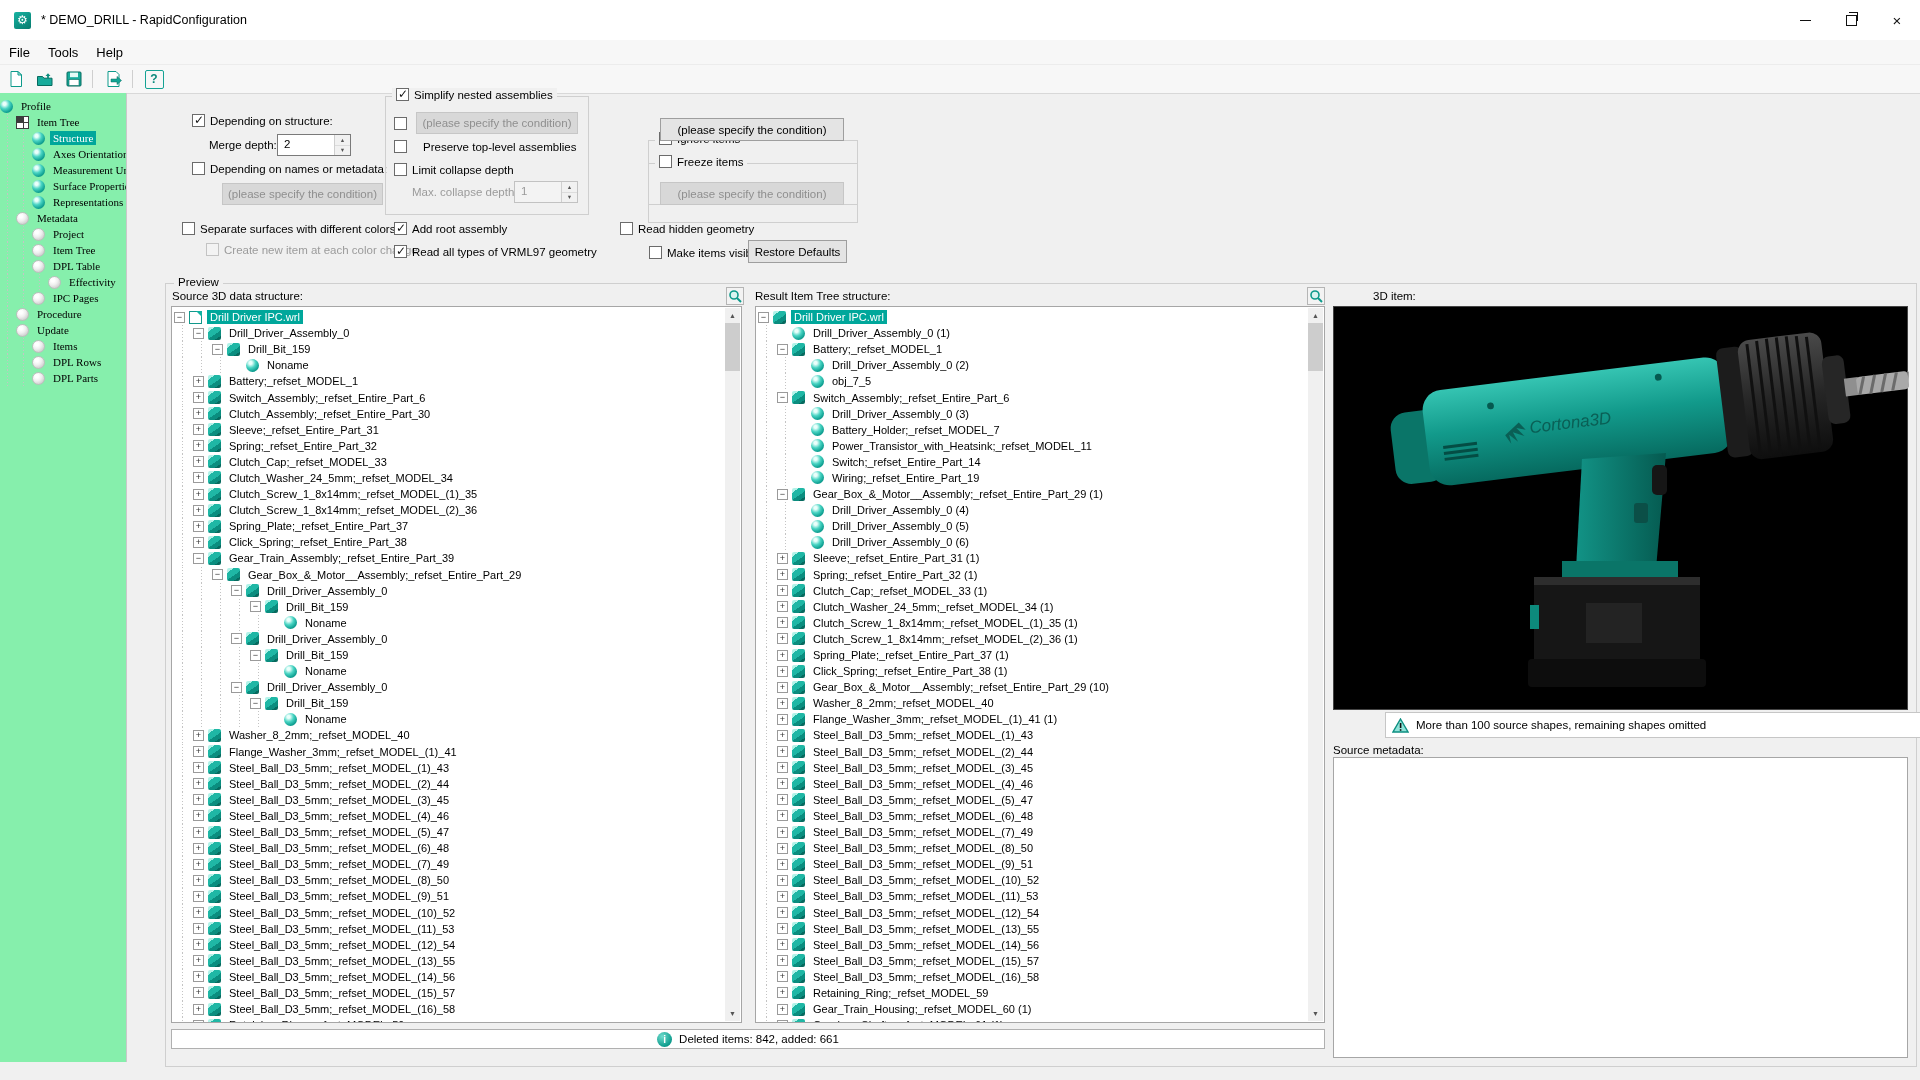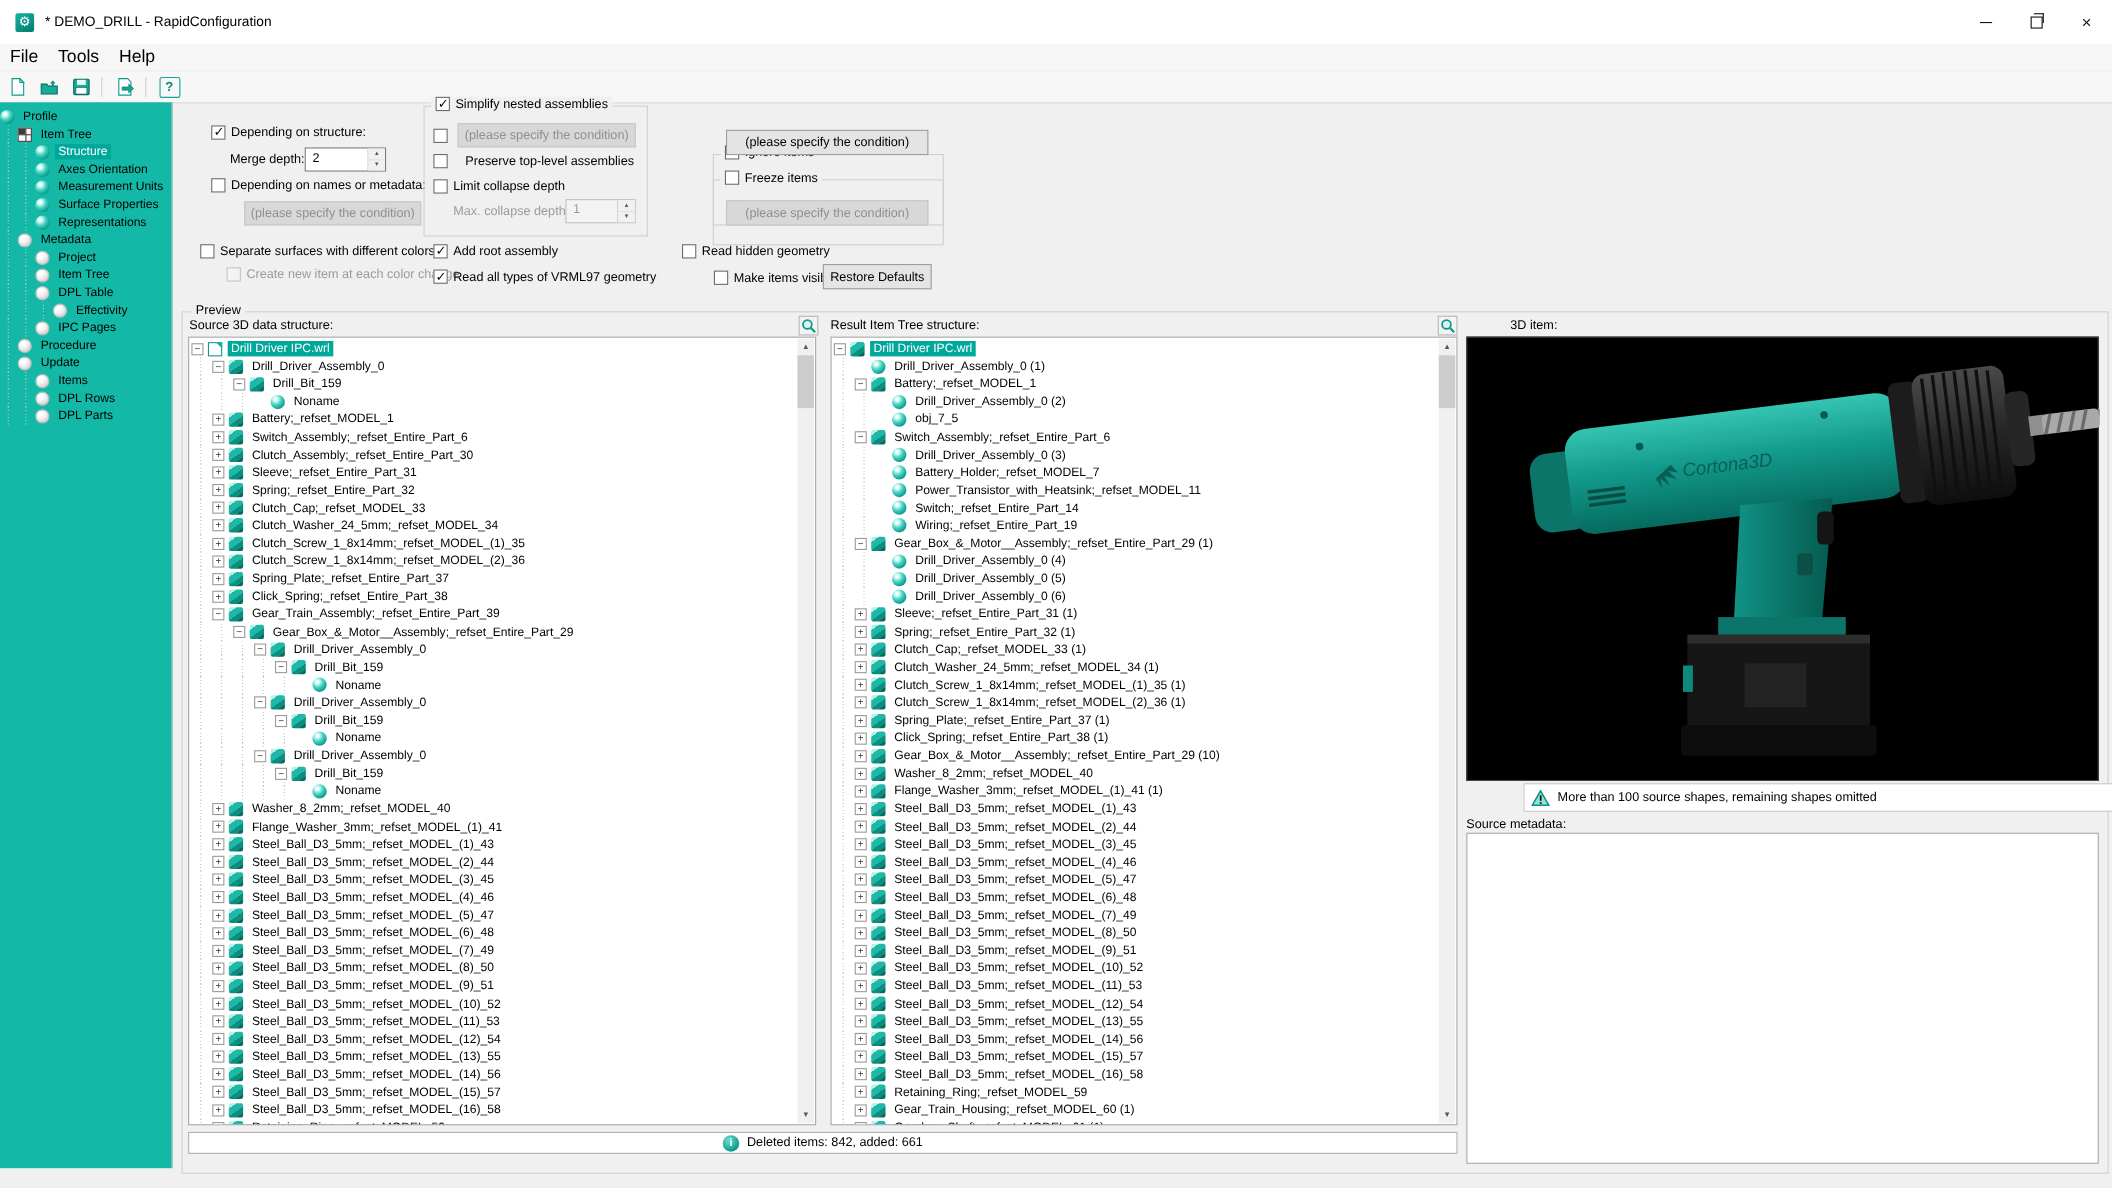--- a/index.html
+++ b/index.html
@@ -11,27 +11,27 @@
   .appicon{width:17px;height:17px;margin-left:14px;background:linear-gradient(145deg,#17b3a2,#067a6d);
            border-radius:2px;color:#fff;font-size:12px;line-height:17px;text-align:center;}
   .title{font-size:12.5px;margin-left:10px;}
   .wbtns{margin-left:auto;display:flex;height:100%;}
   .wb{width:46px;height:40px;display:flex;align-items:center;justify-content:center;}
   .min-g{width:11px;height:1px;background:#111;}
   .max-g{width:9px;height:9px;border:1px solid #111;position:relative;background:#fff;}
   .max-g::before{content:"";position:absolute;left:2px;top:-4px;width:8px;height:8px;border:1px solid #111;border-bottom:none;border-left:none;}
   .close-g{font-size:15px;line-height:1;color:#111;}
   .menubar{left:0;top:40px;width:1920px;height:24px;background:#f7f7f7;display:flex;align-items:center;border-bottom:1px solid #ececec;}
-  .mitem{font-size:16px;padding:4px 9px;}
+  .mitem{font-size:13px;padding:4px 9px;}
   .toolbar{left:0;top:65px;width:1920px;height:28px;background:#f7f7f7;display:flex;align-items:center;border-bottom:1px solid #d8d8d8;}
   .tbtn{width:26px;height:24px;display:flex;align-items:center;justify-content:center;margin-left:3px;}
   .tsep{width:1px;height:18px;background:#cfcfcf;margin:0 5px;}
   .helpg{width:17px;height:17px;border:1px solid #15a294;border-radius:2px;color:#0c8a7c;font-weight:bold;font-size:12px;line-height:16px;text-align:center;}
   
-  .sidebar{left:0;top:93px;width:157px;height:969px;background:#14b8a6;border-right:1px solid #c9c9c9;padding-top:5px;box-sizing:border-box;overflow:hidden;}
+  .sidebar{left:0;top:93px;width:127px;height:969px;background:#86efac;border-right:1px solid #c9c9c9;padding-top:5px;box-sizing:border-box;overflow:hidden;font-family:Liberation Serif, serif;}
   
   .grp{position:absolute;border:1px solid #cfcfcf;}
   .glab{position:absolute;top:-8px;left:8px;background:#f0f0f0;padding:0 4px;font-size:11.5px;white-space:nowrap;}
   .glegend{position:absolute;top:-9px;left:6px;background:#f0f0f0;padding:0 4px;display:flex;align-items:center;gap:5px;font-size:11.5px;white-space:nowrap;}
   .cb{display:flex;align-items:center;gap:5px;font-size:11.5px;white-space:nowrap;}
   .box{width:13px;height:13px;background:#fff;border:1px solid #6b6b6b;box-sizing:border-box;position:relative;flex:0 0 13px;}
   .box.checked::after{content:"\2713";position:absolute;left:1px;top:-2px;font-size:12px;font-weight:bold;color:#111;}
   .cb.dis{color:#9b9b9b;}
   .cb.dis .box{border-color:#c3c3c3;background:#f3f3f3;}
   .lbl{font-size:11.5px;white-space:nowrap;}

